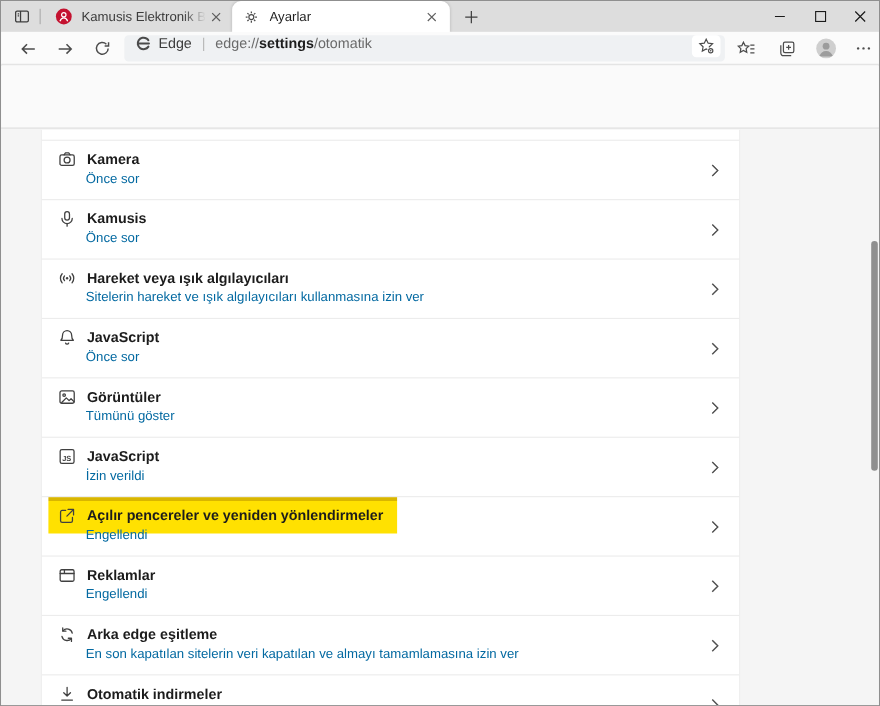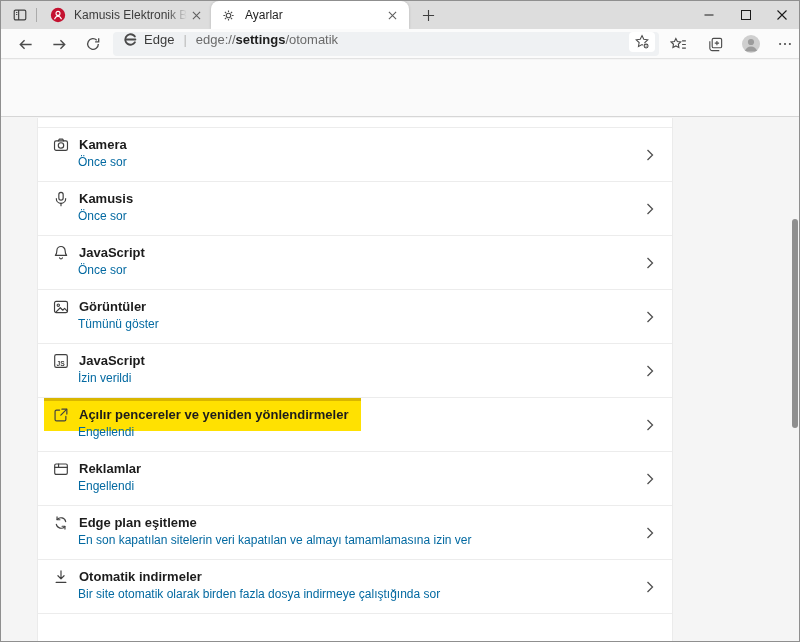--- a/index.html
+++ b/index.html
@@ -279,20 +279,37 @@
       <span class="row-title">Kamusis</span>
     </div>
     <div class="row-sub">Önce sor</div>
     <span class="chevron">
       <svg width="12" height="12" viewBox="0 0 12 12" fill="none" stroke="#505050" stroke-width="1.3">
                 <path d="M3.5 1l5 5-5 5"></path>
               </svg>
     </span>
   </div>
 
+  <div class="row">
+    <div class="row-main">
+      <span class="row-icon">
+                <svg width="18" height="18" viewBox="0 0 20 20" fill="none" stroke="#404040" stroke-width="1.3" stroke-linecap="round" stroke-linejoin="round">
+                  <circle cx="10" cy="10" r="1.2" fill="#404040" stroke="none"></circle>
+                  <path d="M7.4 7.6a3.6 3.6 0 0 0 0 4.8M12.6 7.6a3.6 3.6 0 0 1 0 4.8M5 5.4a7 7 0 0 0 0 9.2M15 5.4a7 7 0 0 1 0 9.2"></path>
+                </svg>
+              </span>
+      <span class="row-title">Hareket veya ışık algılayıcıları</span>
+    </div>
+    <div class="row-sub">Sitelerin hareket ve ışık algılayıcıları kullanmasına izin ver</div>
+    <span class="chevron">
+      <svg width="12" height="12" viewBox="0 0 12 12" fill="none" stroke="#505050" stroke-width="1.3">
+                <path d="M3.5 1l5 5-5 5"></path>
+              </svg>
+    </span>
+  </div>
 
   <div class="row">
     <div class="row-main">
       <span class="row-icon">
                 <svg width="18" height="18" viewBox="0 0 20 20" fill="none" stroke="#404040" stroke-width="1.3" stroke-linecap="round" stroke-linejoin="round">
                   <path d="M10 2.8a4.6 4.6 0 0 1 4.6 4.6c0 3.4.9 4.4 1.7 5.2H3.7c.8-.8 1.7-1.8 1.7-5.2A4.6 4.6 0 0 1 10 2.8z"></path>
                   <path d="M8.4 15.4a1.7 1.7 0 0 0 3.2 0"></path>
                 </svg>
               </span>
       <span class="row-title">JavaScript</span>
@@ -382,21 +399,21 @@
   <div class="row">
     <div class="row-main">
       <span class="row-icon">
                 <svg width="18" height="18" viewBox="0 0 20 20" fill="none" stroke="#404040" stroke-width="1.3" stroke-linecap="round" stroke-linejoin="round">
                   <path d="M15.2 8.4a5.4 5.4 0 0 0-9.4-2.3"></path>
                   <path d="M5.6 3.2v3.2h3.2"></path>
                   <path d="M4.8 11.6a5.4 5.4 0 0 0 9.4 2.3"></path>
                   <path d="M14.4 16.8v-3.2h-3.2"></path>
                 </svg>
               </span>
-      <span class="row-title">Edge plan eşitleme</span>
+      <span class="row-title">Arka edge eşitleme</span>
     </div>
     <div class="row-sub">En son kapatılan sitelerin veri kapatılan ve almayı tamamlamasına izin ver</div>
     <span class="chevron">
       <svg width="12" height="12" viewBox="0 0 12 12" fill="none" stroke="#505050" stroke-width="1.3">
                 <path d="M3.5 1l5 5-5 5"></path>
               </svg>
     </span>
   </div>
 
   <div class="row">

